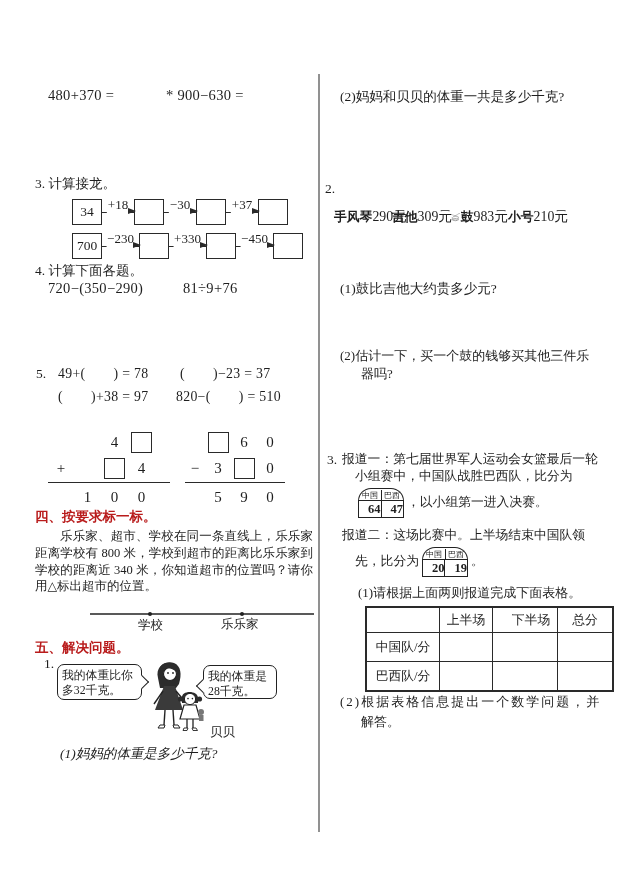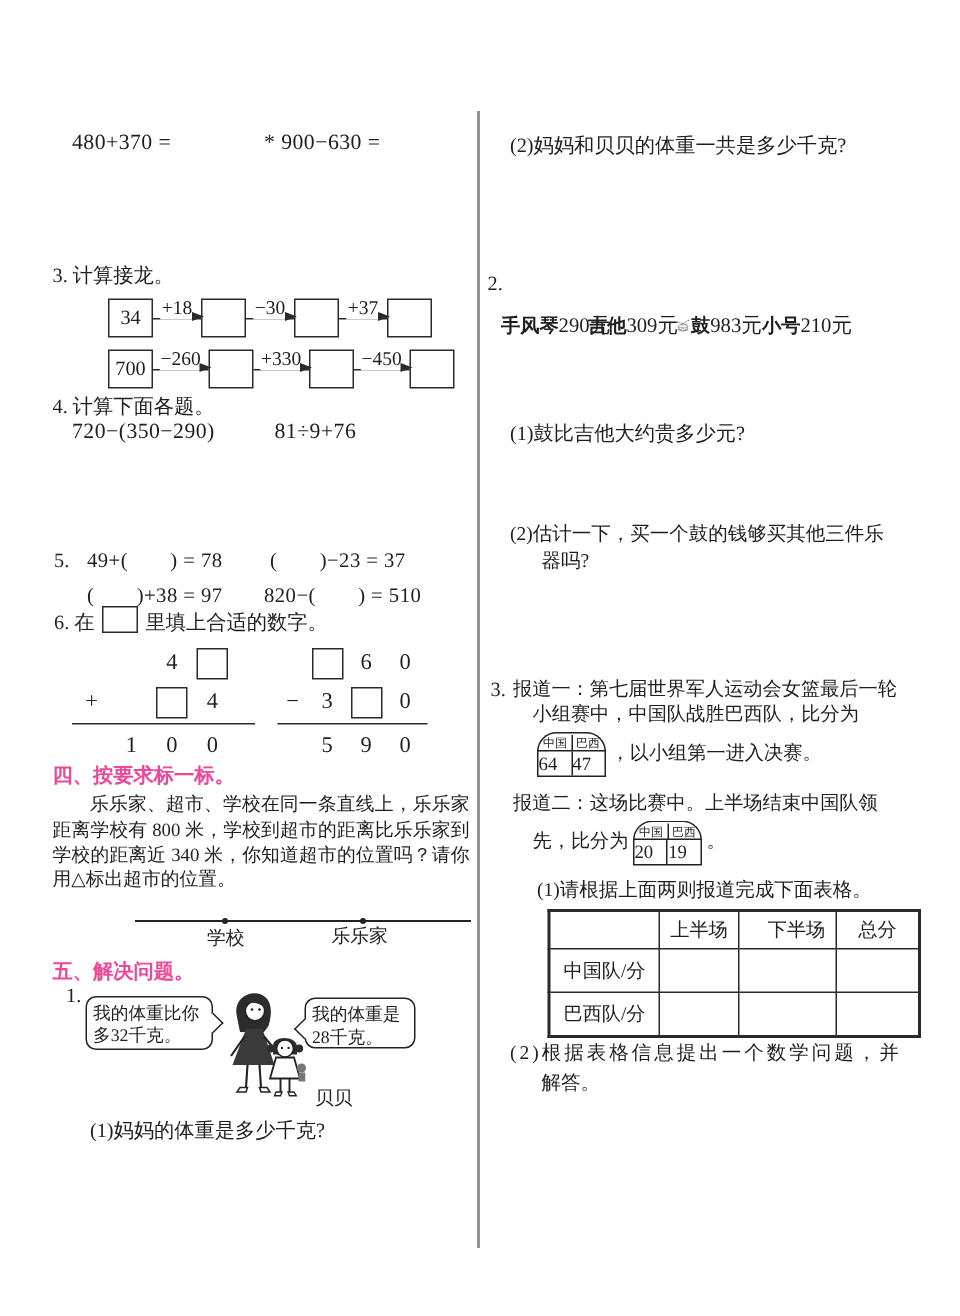--- a/index.html
+++ b/index.html
@@ -5,21 +5,21 @@
   html,body { margin:0; padding:0; background:#e8e8e8; }
   .page {
     position:relative; width:640px; height:877px; margin:0 auto;
     background:#ffffff; overflow:hidden;
     font-family:"Liberation Serif","DejaVu Serif",serif;
     color:#1e1e1e; font-size:13.5px;
   }
   .abs { position:absolute; }
   .math { font-size:14.5px; letter-spacing:.3px; white-space:nowrap; }
   .qline { font-size:13.5px; white-space:nowrap; }
-  .shead { font-size:13.5px; font-weight:bold; color:#ec4899; white-space:nowrap; }
+  .shead { font-size:13.5px; font-weight:bold; color:#b91c1c; white-space:nowrap; }
   .divider { position:absolute; left:318px; top:74px; width:2px; height:758px; background:#919191; }
 
   
   .chain { position:absolute; display:flex; align-items:center; height:26px; }
   .cbox { min-width:30px; height:25px; border:1.6px solid #2a2a2a; box-sizing:border-box;
           display:flex; align-items:center; justify-content:center; font-size:13.5px; padding:12px 3px; }
   .carr { position:relative; width:32px; height:0; border-top:1.6px solid #2a2a2a; }
   .carr.w { width:37px; }
   .carr::after { content:''; position:absolute; right:-2px; top:-4.6px; width:0; height:0;
                  border-left:8px solid #2a2a2a; border-top:3.6px solid transparent; border-bottom:3.6px solid transparent; }
@@ -59,21 +59,21 @@
   
   .rep { position:absolute; width:262px; font-size:12.8px; }
   .rep .rline { line-height:17px; white-space:nowrap; }
   .rep .ind { padding-left:13px; }
   .sb { display:inline-block; vertical-align:middle; margin:0 3px; }
   .sb .dome { width:46px; height:13px; border:1.3px solid #222; border-bottom:none;
               border-radius:23px 23px 0 0; display:flex; box-sizing:border-box; position:relative; overflow:hidden; }
   .sb .dome em { flex:1; font-style:normal; font-size:8px; line-height:14px; text-align:center; }
   .sb .dome i { position:absolute; left:50%; top:1px; bottom:0; width:1.2px; background:#222; }
   .sb .srow { display:flex; width:46px; border:1.3px solid #222; box-sizing:border-box; margin-top:-1px; background:#fff; }
-  .sb .srow b { flex:1; font-weight:normal; text-align:left; font-size:12.5px; line-height:16px; }
+  .sb .srow b { flex:1; font-weight:bold; text-align:right; font-size:12.5px; line-height:16px; }
   .sb .srow b:first-child { border-right:1.2px solid #222; }
 
   
   table.score { border-collapse:collapse; border:2px solid #2a2a2a; }
   table.score td { border:1.2px solid #2a2a2a; text-align:center; font-size:12.8px; padding:0; }
   table.score .c1 { width:72px; } table.score .c2 { width:52px; }
   table.score .c3 { width:52px;padding-left:12px; } table.score .c4 { width:54px; }
   table.score tr.hd td { height:24px; }
   table.score tr.bd td { height:28px; }
 
@@ -83,21 +83,21 @@
   svg { display:block; }
 </style>
 </head>
 <body>
 
 <div class="page">
 
   <div class="divider"></div>
 
   <div class="abs math" style="left:48px; top:87px;">480+370 =</div>
-  <div class="abs math" style="left:176px; top:87px;">* 900−630 =</div>
+  <div class="abs math" style="left:166px; top:87px;">* 900−630 =</div>
 
   <div class="abs qline" style="left:35px; top:175px;">
     <span>3.</span>
     <span>计算接龙。</span>
   </div>
 
   <div class="chain" style="left:72px; top:199px;">
     <span class="cbox">34</span>
     <span class="carr">
         <span class="clbl">+18</span>
@@ -109,21 +109,21 @@
     <span class="cbox"></span>
     <span class="carr">
         <span class="clbl">+37</span>
       </span>
     <span class="cbox"></span>
   </div>
 
   <div class="chain" style="left:72px; top:233px;">
     <span class="cbox">700</span>
     <span class="carr w">
-        <span class="clbl">−260</span>
+        <span class="clbl">−230</span>
       </span>
     <span class="cbox"></span>
     <span class="carr w">
         <span class="clbl">+330</span>
       </span>
     <span class="cbox"></span>
     <span class="carr w">
         <span class="clbl">−450</span>
       </span>
     <span class="cbox"></span>
@@ -135,24 +135,20 @@
   </div>
   <div class="abs math" style="left:48px; top:280px;">720−(350−290)</div>
   <div class="abs math" style="left:183px; top:280px;">81÷9+76</div>
 
   <div class="abs qline" style="left:36px; top:366px;">5.</div>
   <div class="abs math" style="left:58px; top:365px; font-size:13.8px;">49+(　　) = 78</div>
   <div class="abs math" style="left:180px; top:365px; font-size:13.8px;">(　　)−23 = 37</div>
   <div class="abs math" style="left:58px; top:388px; font-size:13.8px;">(　　)+38 = 97</div>
   <div class="abs math" style="left:176px; top:388px; font-size:13.8px;">820−(　　) = 510</div>
 
-  <div class="abs qline" style="left:36px; top:404px;">
-    <span>6.</span>
-    <span>在</span><span class="ibox"></span><span>里填上合适的数字。</span>
-  </div>
 
   <div class="vc" style="left:48px; top:429px;">
     <div class="r">
       <span class="s"></span>
         <span class="d"></span>
       <span class="d">4</span>
       <span class="d">
           <span class="bx"></span>
         </span>
     </div>
@@ -249,21 +245,21 @@
       <path d="M10 42 L14 42 L13 44.5 L9 44.5 Z" fill="none" stroke="#222" stroke-width="0.9"></path>
       <path d="M18 42 L22 42 L23.5 44.5 L19 44.5 Z" fill="none" stroke="#222" stroke-width="0.9"></path>
     </svg>
     <div class="bub r" style="left:153px; top:7px; width:74px; height:34px;">
       <span>我的体重是28千克。</span>
       <span class="tip"></span>
     </div>
     <span class="figlabel" style="left:160px; top:66px;">贝贝</span>
   </div>
 
-  <div class="abs qline" style="left:60px; top:745px;">(1)妈妈的体重是多少千克?</div>
+  <div class="abs qline" style="left:60px; top:745px;font-style:italic;">(1)妈妈的体重是多少千克?</div>
 
   <div class="abs qline" style="left:340px; top:88px;">(2)妈妈和贝贝的体重一共是多少千克?</div>
 
   <div class="abs qline" style="left:325px; top:181px;">2.</div>
 
   <div class="insts" style="left:334px; top:192px;">
     <div class="inst">
       <svg width="54" height="50" viewBox="0 0 56 50">
         <path d="M8 12 Q28 4 48 12 L50 40 Q28 50 6 40 Z" fill="none" stroke="#222" stroke-width="1.3"></path>
         <line x1="13" y1="9.5" x2="11" y2="43" stroke="#222" stroke-width="1"></line>

